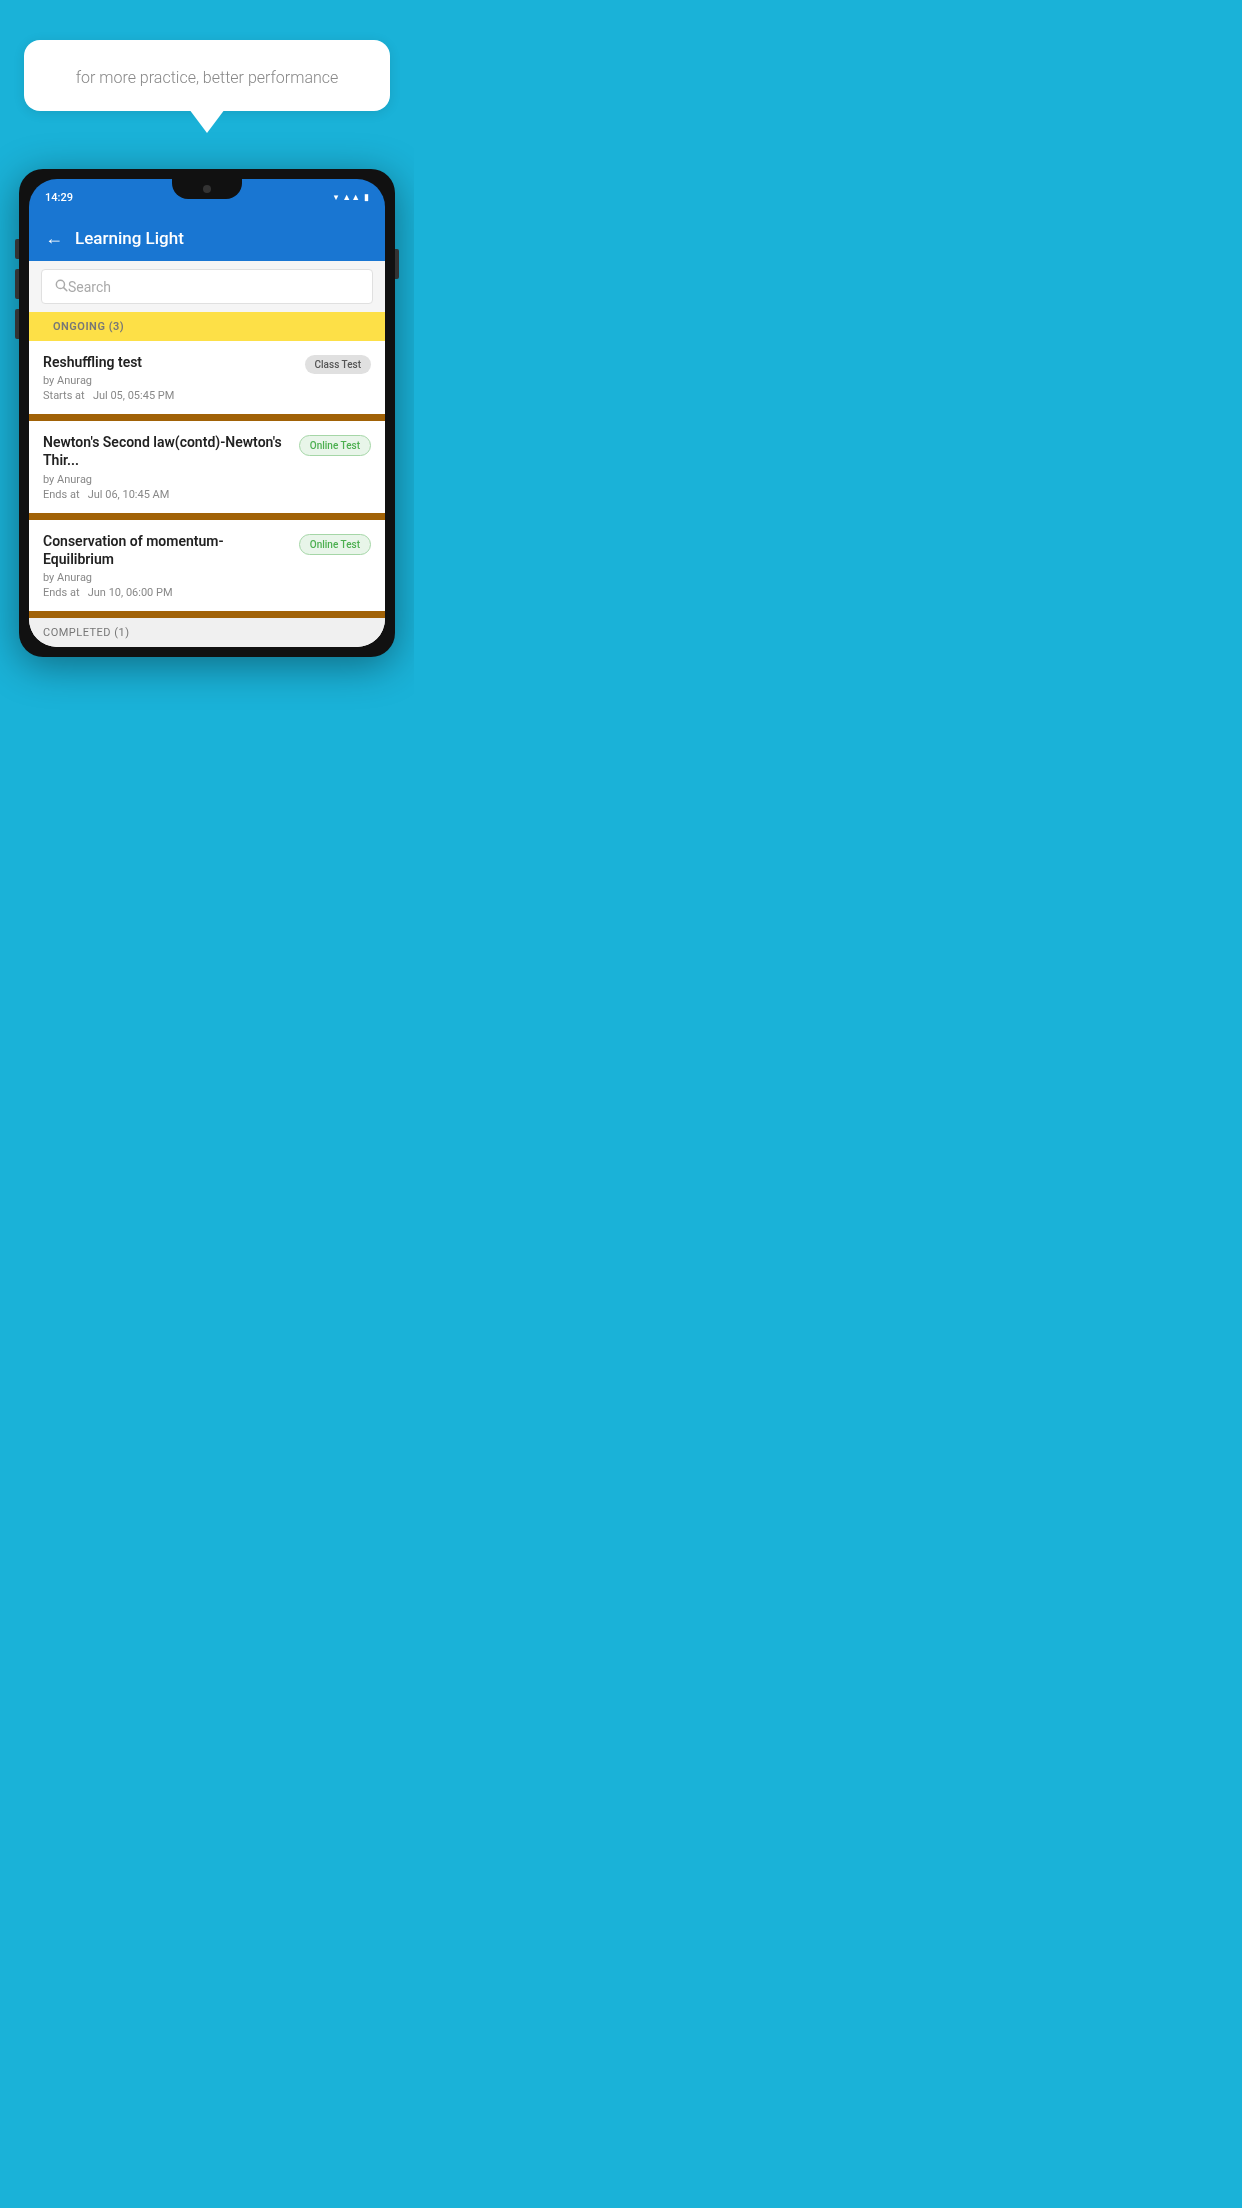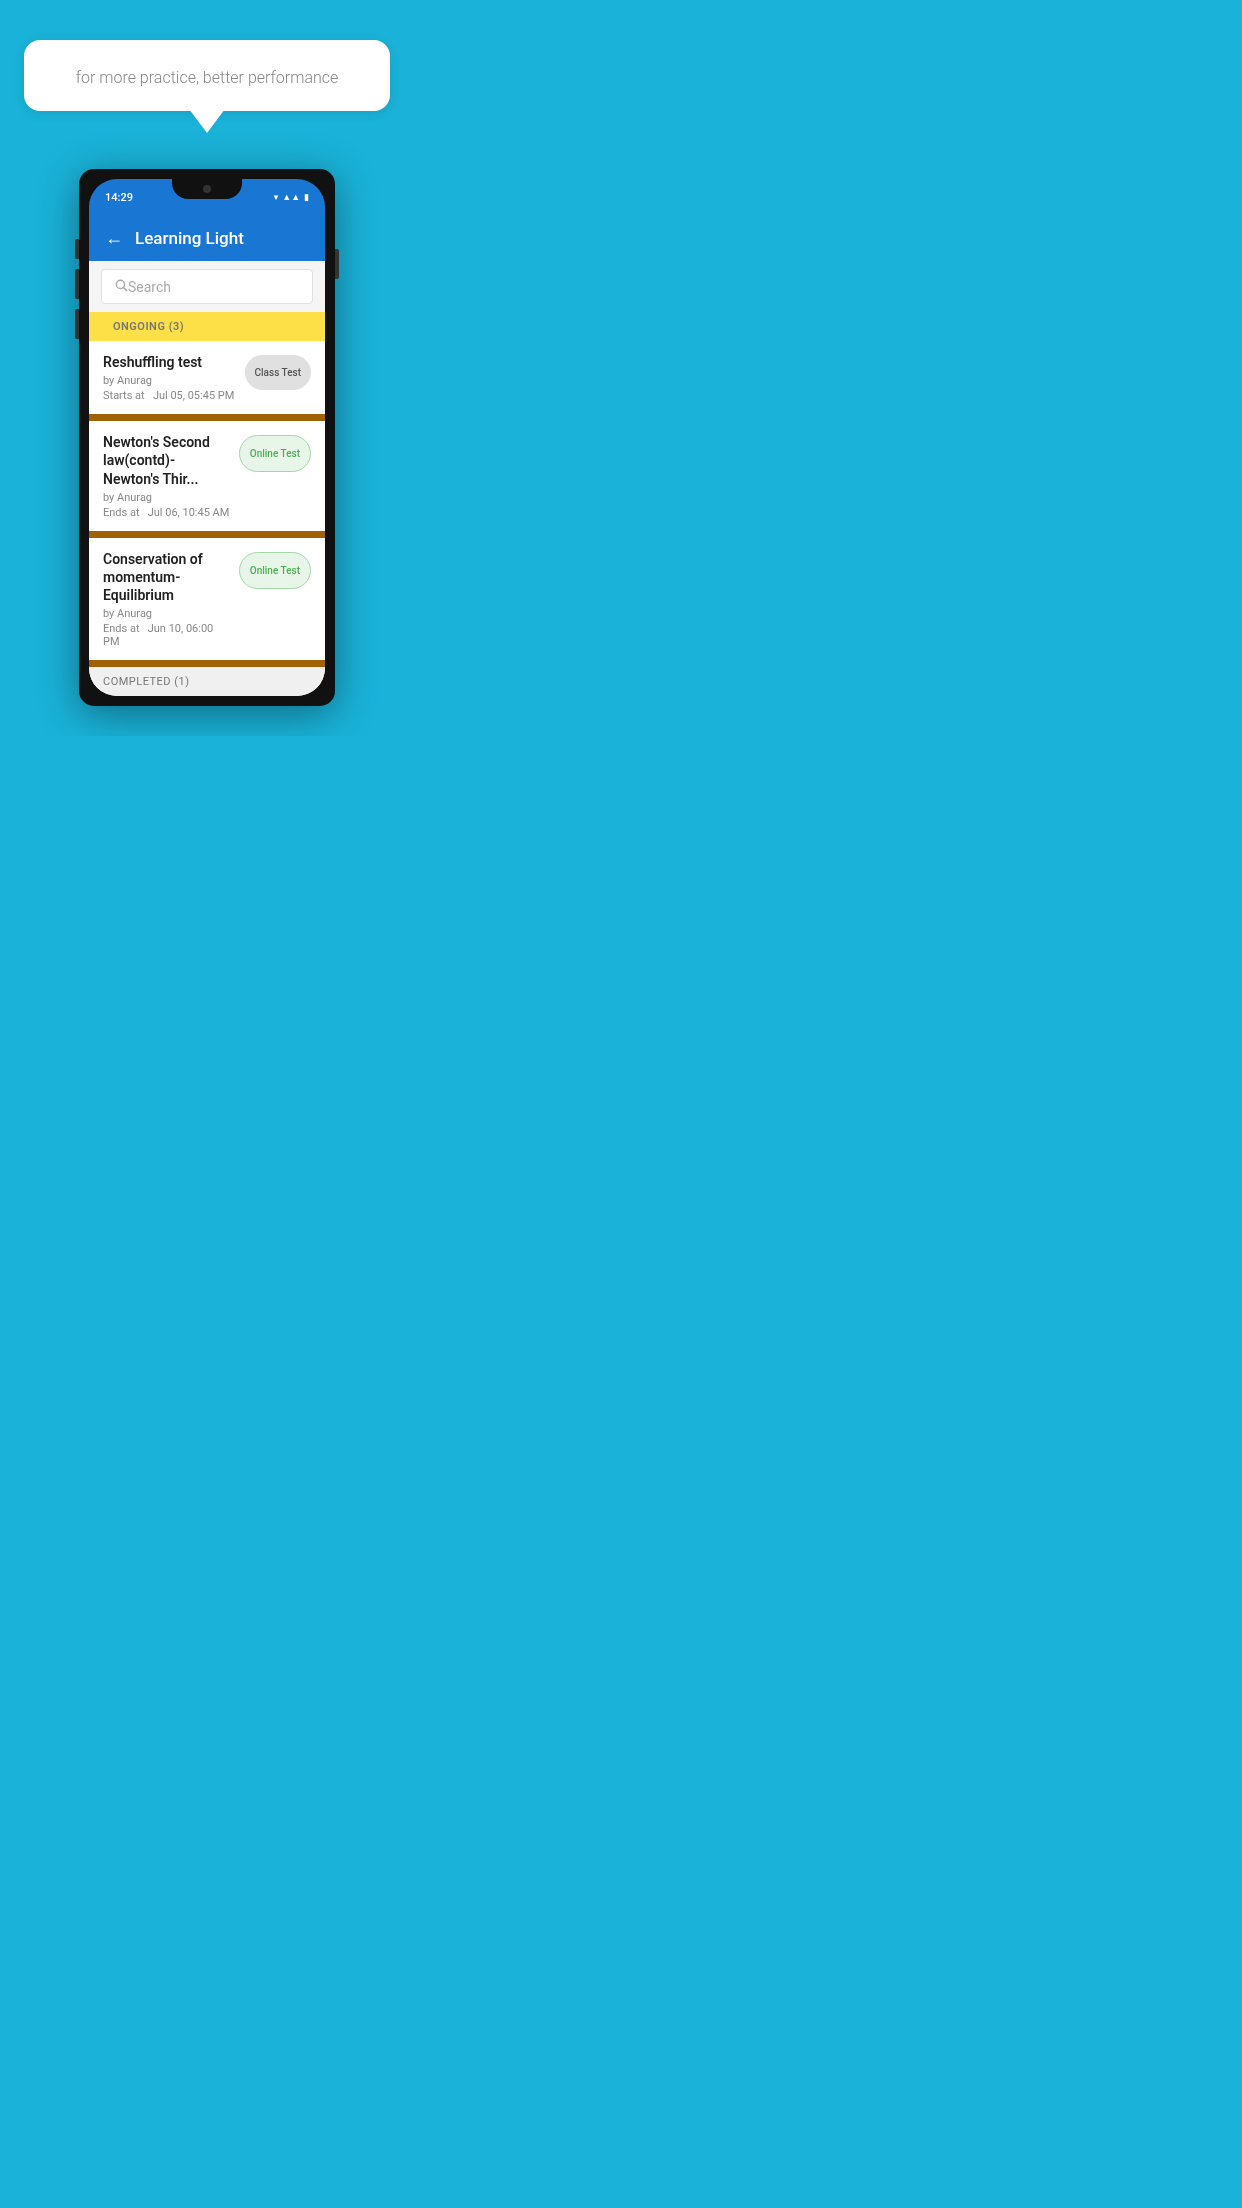--- a/index.html
+++ b/index.html
@@ -65,23 +65,23 @@
     
     .phone-wrapper {
       margin-top: 48px;
       width: 320px;
       display: flex;
       flex-direction: column;
       align-items: center;
     }
 
     .phone-frame {
-      width: 256px;
+      width: 376px;
       background: #111;
-      border-radius: 15px;
+      border-radius: 24px;
       padding: 10px;
       box-shadow: 0 8px 40px rgba(0,0,0,0.4);
       position: relative;
     }
 
     
     .phone-status-bar {
       background: #1976d2;
       border-radius: 28px 28px 0 0;
       height: 36px;
@@ -244,21 +244,21 @@
       color: #888;
       margin-bottom: 2px;
     }
 
     .test-date {
       font-size: 11px;
       color: #888;
     }
 
     .test-badge {
-      padding: 12px 10px;
+      padding: 4px 10px;
       border-radius: 20px;
       font-size: 10px;
       font-weight: 500;
       white-space: nowrap;
       margin-top: 2px;
       flex-shrink: 0;
     }
 
     .badge-class {
       background: #e0e0e0;

